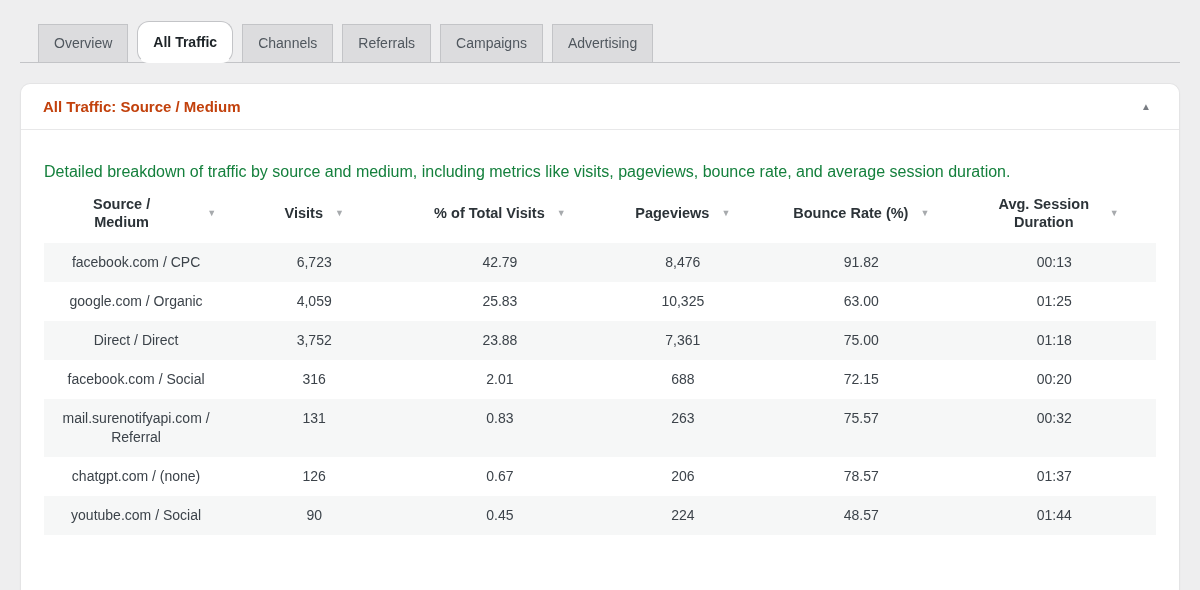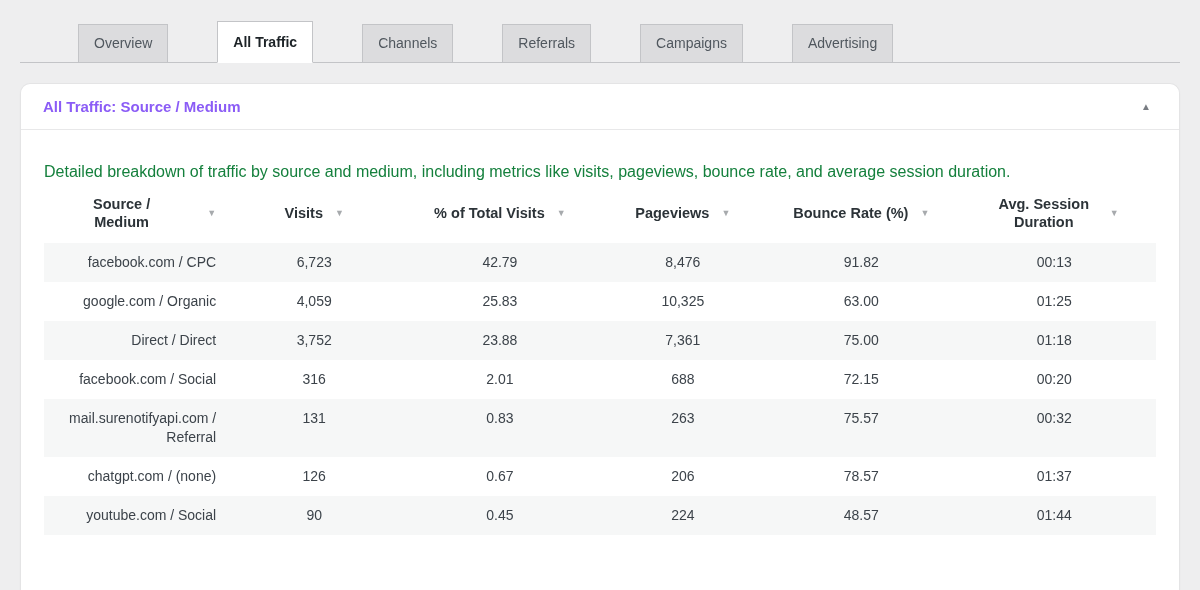--- a/index.html
+++ b/index.html
@@ -23,31 +23,31 @@
     height: 38px;
     line-height: 37px;
     padding: 0 15px;
     background: #dcdcde;
     border: 1px solid #c3c4c7;
     border-bottom: none;
     color: #50575e;
     font-size: 14px;
     cursor: pointer;
     white-space: nowrap;
-    margin-left: 40px;
   }
   .tab.active {
     height: 42px;
     line-height: 41px;
     margin-bottom: -1px;
     background: #ffffff;
     border-color: #c3c4c7;
     border-bottom: 1px solid #ffffff;
     color: #1d2327;
     font-weight: bold;
+    border-radius: 12px;
   }
 
   
   .panel {
     margin: 20px 20px 0;
     background: #ffffff;
     border: 1px solid #e4e4e5;
     border-bottom: none;
     border-radius: 10px 10px 0 0;
     min-height: 510px;
@@ -57,21 +57,21 @@
     display: flex;
     align-items: center;
     justify-content: space-between;
     height: 46px;
     padding: 0 24px 0 22px;
     border-bottom: 1px solid #e8e8e9;
   }
   .panel-title {
     font-size: 15px;
     font-weight: bold;
-    color: #8b5cf6;
+    color: #c2410c;
   }
   .collapse-btn {
     background: none;
     border: none;
     cursor: pointer;
     color: #787c82;
     font-size: 10px;
     line-height: 1;
     padding: 4px;
   }
@@ -124,21 +124,21 @@
 
   .traffic-table td {
     font-size: 14px;
     color: #3c434a;
     padding: 10px 8px;
     line-height: 19px;
     text-align: center;
     vertical-align: top;
   }
   .traffic-table td:first-child {
-    text-align: right;
+    text-align: center;
     padding-left: 12px;
   }
   .traffic-table tbody tr:nth-child(odd) { background: #f6f7f7; }
 </style>
 </head>
 <body>
 
 <div class="tab-bar">
   <div class="tab">Overview</div>
   <div class="tab active">All Traffic</div>

